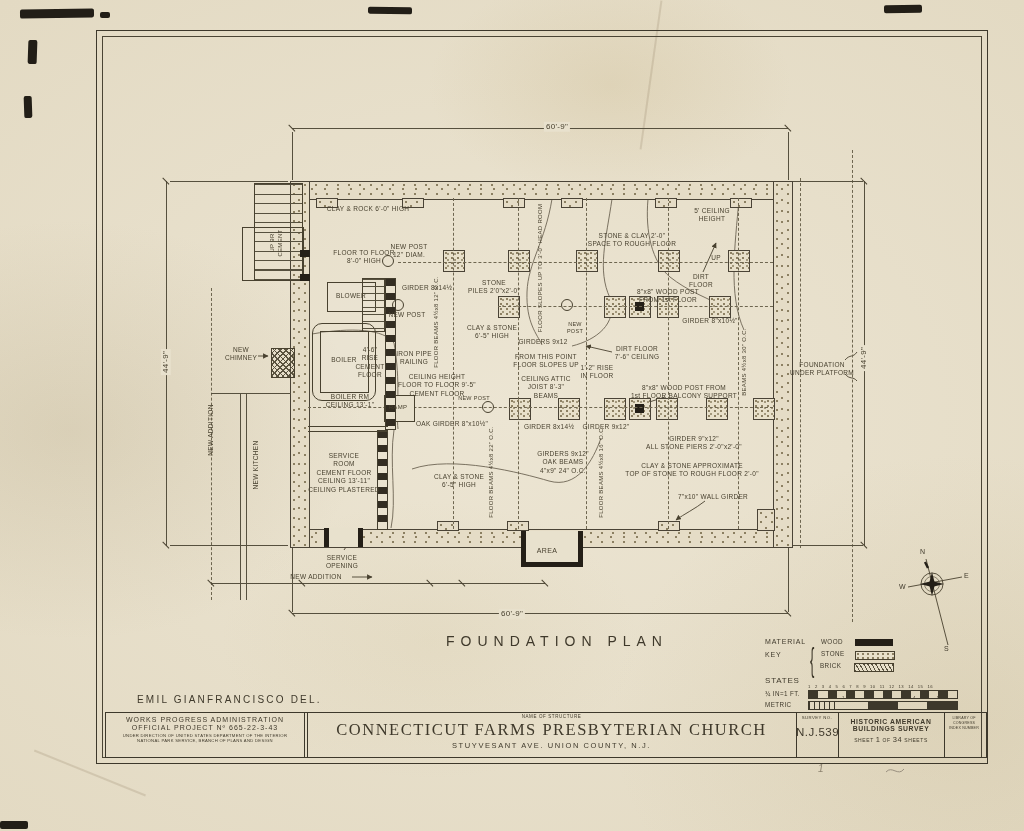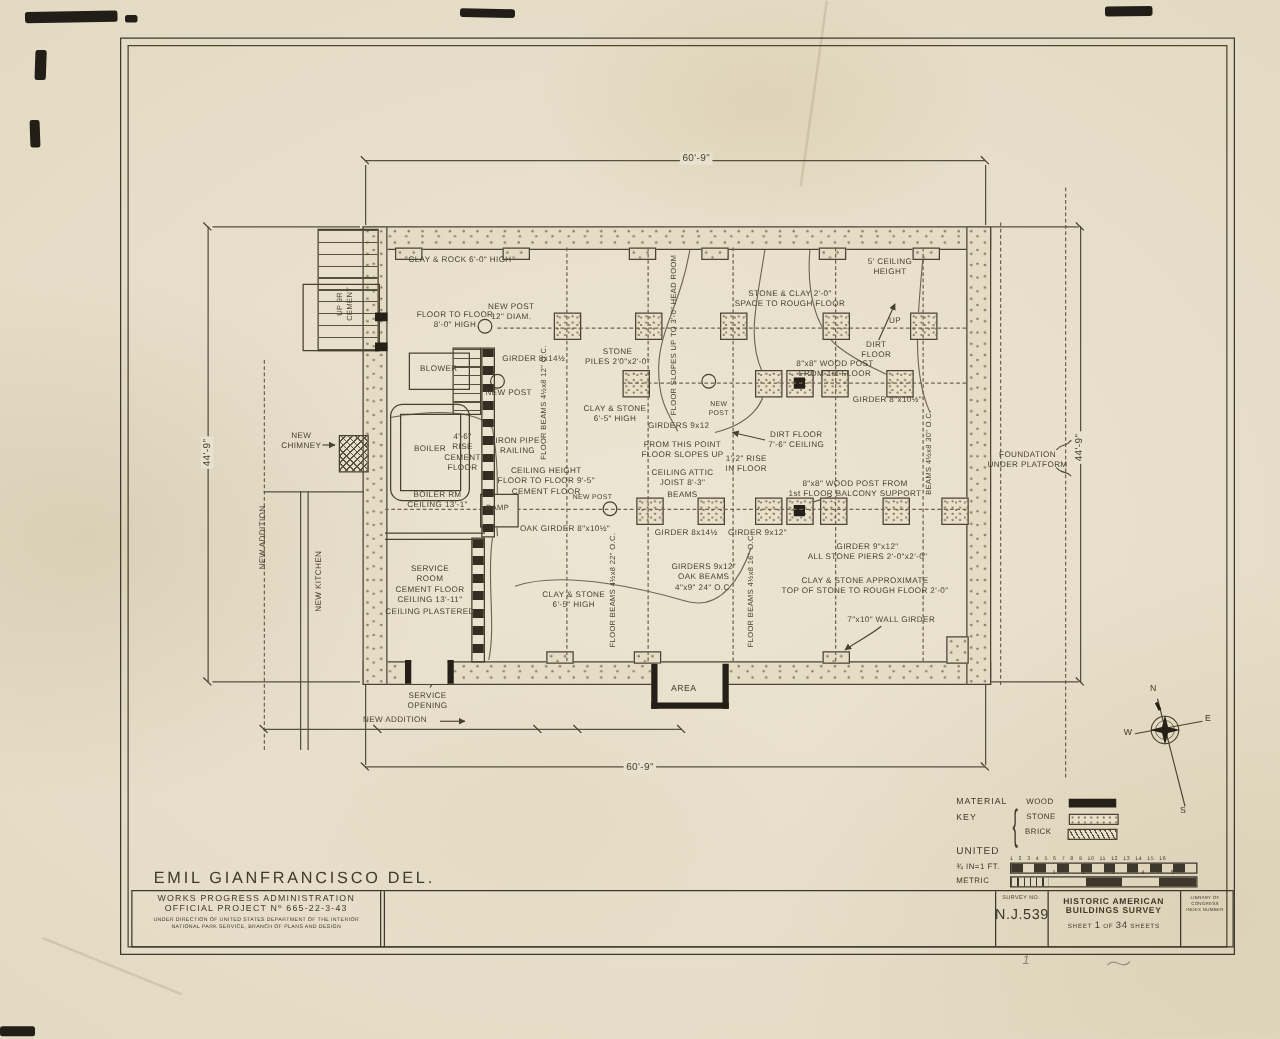--- a/index.html
+++ b/index.html
@@ -39,21 +39,21 @@
       repeating-linear-gradient(45deg,#5a5340 0 1px,transparent 1px 4px),
       repeating-linear-gradient(-45deg,#5a5340 0 1px,transparent 1px 4px);}
   .box{position:absolute;border:1.2px solid #48412f;background:rgba(236,229,213,.45);}
   .treads{background:repeating-linear-gradient(180deg,#56503e 0 1px,transparent 1px 9.5px) !important;}
   .treads7{background:repeating-linear-gradient(180deg,#56503e 0 1px,transparent 1px 7px) !important;}
   
   .ann{position:absolute;font-size:6.5px;line-height:1.3;color:#48412f;white-space:pre-line;
        text-align:center;letter-spacing:.3px;transform:translate(-50%,-50%);}
   .plan-title{position:absolute;left:557px;top:641px;transform:translate(-50%,-50%);
        font-size:14px;letter-spacing:6px;color:#3f392b;white-space:nowrap;}
-  .credit{position:absolute;left:123px;top:694px;font-size:13px;letter-spacing:2.2px;color:#3f392b;white-space:nowrap;}
+  .credit{position:absolute;left:137px;top:694px;font-size:10px;letter-spacing:2.2px;color:#3f392b;white-space:nowrap;}
   
   .key-label{position:absolute;font-size:7px;letter-spacing:.8px;color:#3f392b;}
   .key-item{position:absolute;font-size:6.3px;letter-spacing:.4px;color:#3f392b;}
   .swatch{position:absolute;height:7px;width:38px;}
   .sw-wood{background:#241f17;}
   .sw-stone{border:.8px solid #48412f;background:
       radial-gradient(circle at 2px 2px,#8b7f61 .7px,transparent 1.1px),#e8e0ca;background-size:5px 4px;}
   .sw-brick{border:.8px solid #48412f;background:repeating-linear-gradient(60deg,#5a5340 0 1px,transparent 1px 3.5px),#e8e0ca;}
   .brace{position:absolute;font-size:13px;color:#3f392b;transform:scale(1,2.6);transform-origin:left top;}
   .ruler{position:absolute;height:7px;border:.9px solid #3d382b;}
@@ -334,36 +334,37 @@
       <div class="ann" style="left: 437px; top: 322px; font-size: 6px; transform: translate(-50%, -50%) rotate(-90deg);">FLOOR BEAMS 4½x8 12" O.C.</div>
       <div class="ann" style="left: 492px; top: 472px; font-size: 6px; transform: translate(-50%, -50%) rotate(-90deg);">FLOOR BEAMS 4½x8 22" O.C.</div>
       <div class="ann" style="left: 602px; top: 472px; font-size: 6px; transform: translate(-50%, -50%) rotate(-90deg);">FLOOR BEAMS 4½x8 16" O.C.</div>
       <div class="ann" style="left: 745px; top: 362px; font-size: 6px; transform: translate(-50%, -50%) rotate(-90deg);">BEAMS 4½x8 30" O.C.</div>
       <div class="ann" style="left: 557px; top: 127px; font-size: 8px; transform: translate(-50%, -50%); background: rgb(232, 225, 205); padding: 0px 2px;">60'-9"</div>
       <div class="ann" style="left: 512px; top: 614px; font-size: 8px; transform: translate(-50%, -50%); background: rgb(232, 225, 205); padding: 0px 2px;">60'-9"</div>
       <div class="ann" style="left: 166px; top: 362px; font-size: 8px; transform: translate(-50%, -50%) rotate(-90deg); background: rgb(232, 225, 205); padding: 0px 2px;">44'-9"</div>
       <div class="ann" style="left: 864px; top: 358px; font-size: 8px; transform: translate(-50%, -50%) rotate(-90deg); background: rgb(232, 225, 205); padding: 0px 2px;">44'-9"</div>
     </div>
 
+  <div class="plan-title">FOUNDATION PLAN</div>
   <div class="credit">EMIL GIANFRANCISCO DEL.</div>
 
   <div>
     <div class="key-label" style="left:765px;top:638px;position:absolute;">MATERIAL</div>
     <div class="key-label" style="left:765px;top:651px;position:absolute;">KEY</div>
     <div class="brace" style="left:810px;top:640px;">{</div>
     <div class="key-item" style="left:821px;top:638px;">WOOD</div>
     <div class="swatch sw-wood" style="left:855px;top:639px;"></div>
     <div class="key-item" style="left:821px;top:650px;">STONE</div>
     <div class="swatch sw-stone" style="left:855px;top:651px;"></div>
     <div class="key-item" style="left:820px;top:662px;">BRICK</div>
     <div class="swatch sw-brick" style="left:854px;top:663px;"></div>
   </div>
 
   <div>
-    <div class="key-label" style="left:765px;top:676px;position:absolute;font-size:8px;">UNITED</div>
+    <div class="key-label" style="left:765px;top:676px;position:absolute;font-size:8px;">STATES</div>
     <div class="key-item" style="left:765px;top:690px;">¾ IN=1 FT.</div>
     <div class="rnums" style="left:808px;top:684px;width:150px;">1 2 3 4 5 6 7 8 9 10 11 12 13 14 15 16</div>
     <div class="ruler ruler-imp" style="left:808px;top:690px;width:148px;"></div>
     <div class="key-item" style="left:765px;top:701px;">METRIC</div>
     <div class="mnums" style="left:842px;top:695px;">1 2 3 4 5</div>
     <div class="ruler" style="left:808px;top:701px;width:148px;">
       <div class="m1"></div>
       <div class="m2"></div>
     </div>
   </div>
@@ -378,20 +379,25 @@
     <div class="vdiv" style="left:201px;"></div>
     <div class="vdiv" style="left:690px;"></div>
     <div class="vdiv" style="left:732px;"></div>
     <div class="vdiv" style="left:838px;"></div>
     <div class="tb-cell" style="left:2px;width:194px;">
       <div class="wpa1">WORKS PROGRESS ADMINISTRATION</div>
       <div class="wpa2">OFFICIAL PROJECT Nº 665-22-3-43</div>
       <div class="wpa3">UNDER DIRECTION OF UNITED STATES DEPARTMENT OF THE INTERIOR</div>
       <div class="wpa4">NATIONAL PARK SERVICE, BRANCH OF PLANS AND DESIGN</div>
     </div>
+    <div class="tb-cell" style="left:202px;width:487px;">
+      <div class="nos">NAME OF STRUCTURE</div>
+      <div class="sname">CONNECTICUT FARMS PRESBYTERIAN CHURCH</div>
+      <div class="saddr">STUYVESANT AVE. UNION COUNTY, N.J.</div>
+    </div>
     <div class="tb-cell" style="left:690px;width:42px;">
       <div class="survlab">SURVEY NO.</div>
       <div class="survno">N.J.539</div>
     </div>
     <div class="tb-cell" style="left:732px;width:106px;">
       <div class="habs1">HISTORIC AMERICAN</div>
       <div class="habs2">BUILDINGS SURVEY</div>
       <div class="sheetline">
         <span>SHEET</span>
         <b>1</b>

